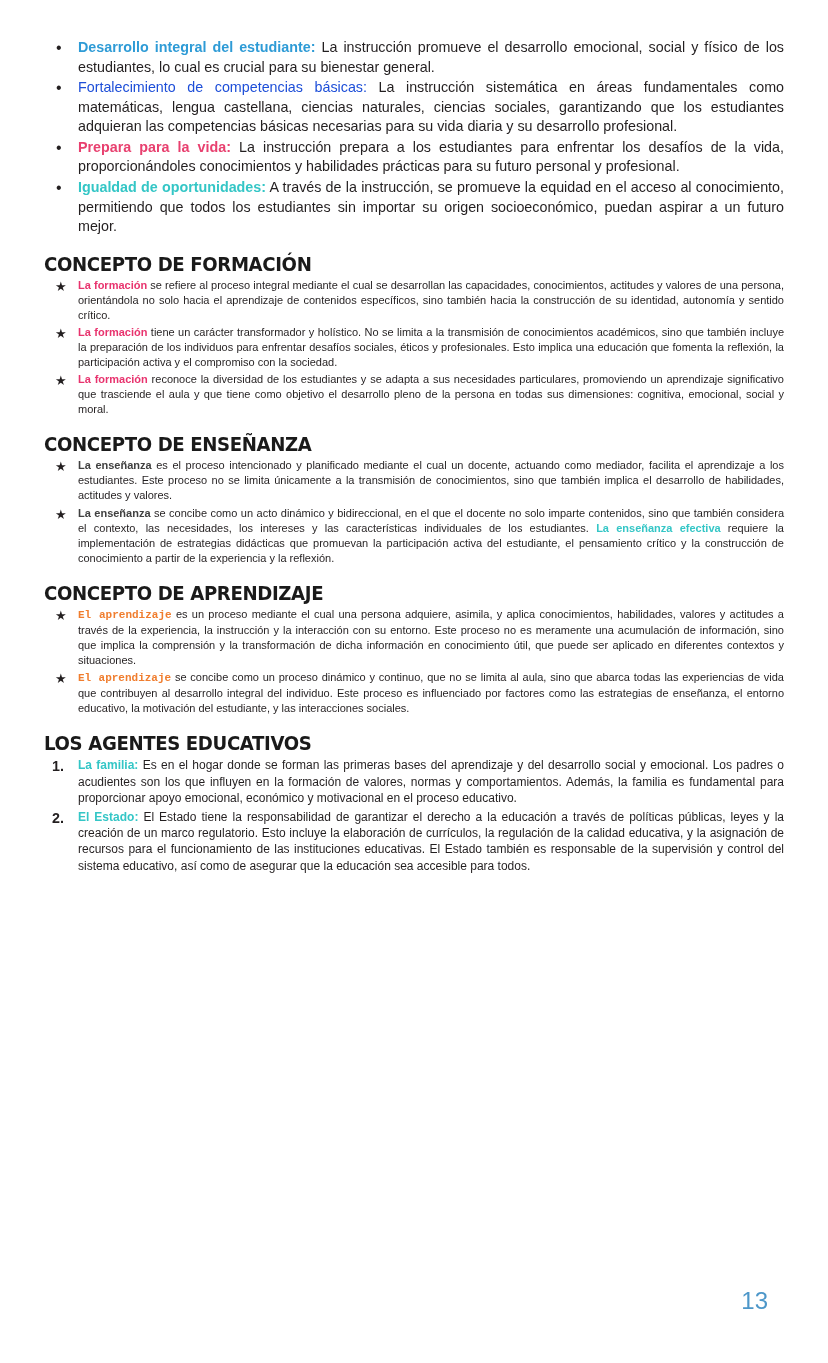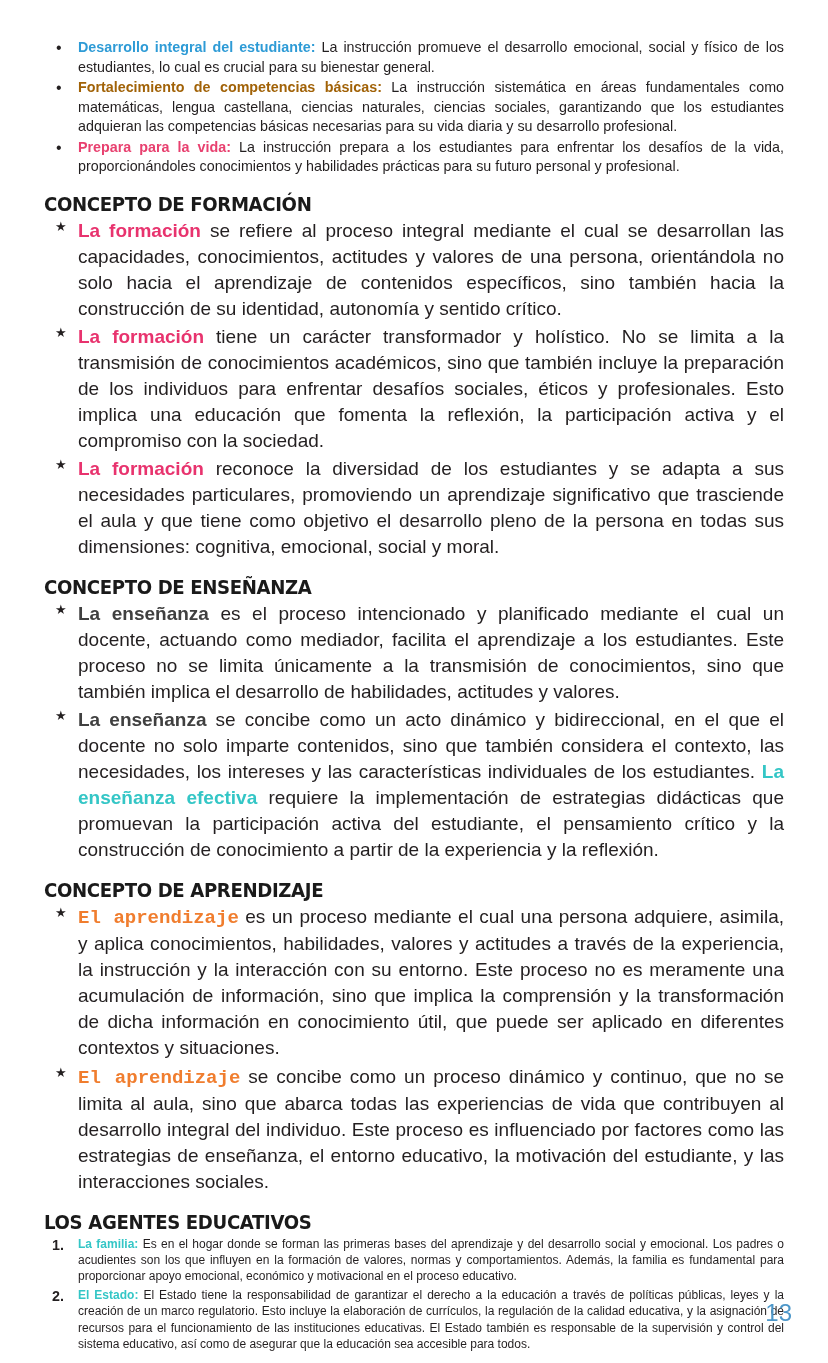--- a/index.html
+++ b/index.html
@@ -47,21 +47,21 @@
 
   ul.stars {
     list-style: none;
     margin: 2px 0 0 0;
     padding: 0;
   }
   ul.stars > li {
     position: relative;
     padding-left: 34px;
     margin-bottom: 2px;
-    font-size: 19px;
+    font-size: 11px;
     line-height: 1.37;
     text-align: justify;
   }
   ul.stars > li::before {
     content: "\2605";
     position: absolute;
     left: 11px;
     top: 0px;
     font-size: 13px;
     color: #231f20;
@@ -99,54 +99,57 @@
     font-weight: bold;
     letter-spacing: -0.4px;
     margin: 16px 0 2px 0;
     color: #1a1a1a;
     transform: scaleX(0.93);
     transform-origin: left center;
   }
 
   
   .lead-blue { color: #2e9bd6; font-weight: bold; }
-  .lead-purple { color: #a16207; font-weight: bold; }
+  .lead-purple { color: #1d4ed8; font-weight: normal; }
   .lead-green { color: #3bbf9a; font-weight: bold; }
   .lead-pink { color: #e8406f; font-weight: bold; }
   .lead-magenta { color: #e8336e; font-weight: bold; }
   .lead-teal { color: #34c6c6; font-weight: bold; }
   .lead-orange { color: #f07d2e; font-weight: bold; font-family: Liberation Mono, monospace; }
   .lead-cyan { color: #404040; font-weight: bold; }
 
   .inline-teal { color: #34c6c6; font-weight: bold; }
 
   
   .page-number {
     position: absolute;
-    right: 36px;
+    right: 60px;
     bottom: 48px;
     font-size: 24px;
     color: #4d97c9;
     font-family: "Liberation Sans", sans-serif;
   }
 </style>
 </head>
 <body>
 
 <div class="page">
 
   <ul class="bullets">
     <li>
       <span class="lead-blue">Desarrollo integral del estudiante:</span><span> La instrucción promueve el desarrollo emocional, social y físico de los estudiantes, lo cual es crucial para su bienestar general.</span>
     </li>
     <li>
       <span class="lead-purple">Fortalecimiento de competencias básicas:</span><span> La instrucción sistemática en áreas fundamentales como matemáticas, lengua castellana, ciencias naturales, ciencias sociales, garantizando que los estudiantes adquieran las competencias básicas necesarias para su vida diaria y su desarrollo profesional.</span>
     </li>
     <li>
       <span class="lead-pink">Prepara para la vida:</span><span> La instrucción prepara a los estudiantes para enfrentar los desafíos de la vida, proporcionándoles conocimientos y habilidades prácticas para su futuro personal y profesional.</span>
+    </li>
+    <li>
+      <span class="lead-teal">Igualdad de oportunidades:</span><span> A través de la instrucción, se promueve la equidad en el acceso al conocimiento, permitiendo que todos los estudiantes sin importar su origen socioeconómico, puedan aspirar a un futuro mejor.</span>
     </li>
   </ul>
 
   <h2 class="section-title">CONCEPTO DE FORMACIÓN</h2>
   <ul class="stars">
     <li>
       <span class="lead-magenta">La formación</span><span> se refiere al proceso integral mediante el cual se desarrollan las capacidades, conocimientos, actitudes y valores de una persona, orientándola no solo hacia el aprendizaje de contenidos específicos, sino también hacia la construcción de su identidad, autonomía y sentido crítico.</span>
     </li>
     <li>
       <span class="lead-magenta">La formación</span><span> tiene un carácter transformador y holístico. No se limita a la transmisión de conocimientos académicos, sino que también incluye la preparación de los individuos para enfrentar desafíos sociales, éticos y profesionales. Esto implica una educación que fomenta la reflexión, la participación activa y el compromiso con la sociedad.</span>

